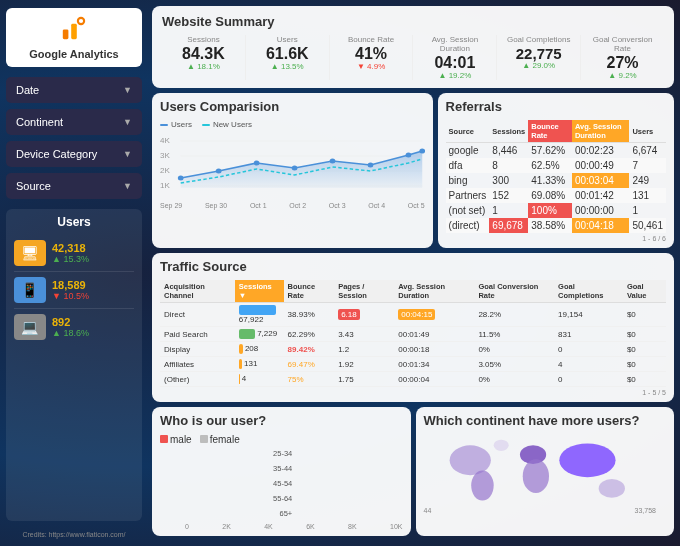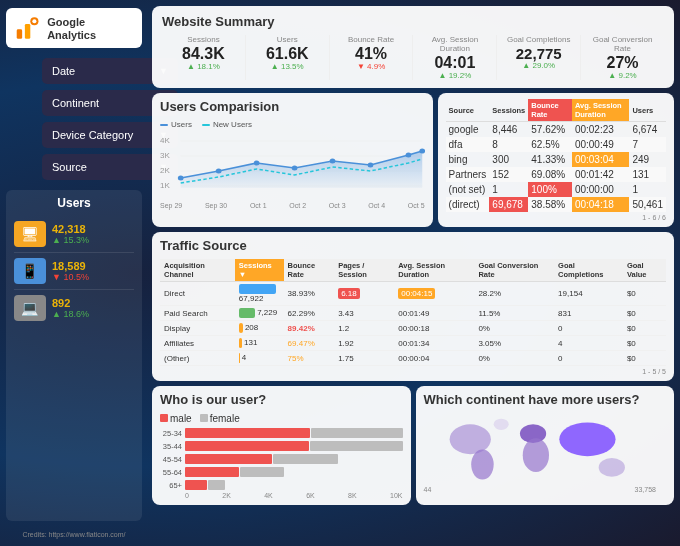--- a/index.html
+++ b/index.html
@@ -25,23 +25,24 @@
       display: flex;
       flex-direction: column;
       padding: 8px 6px;
       gap: 6px;
     }
     .logo-box {
       background: #fff;
       border-radius: 6px;
       padding: 6px 8px;
       display: flex;
-      align-items: flex-end;
+      align-items: center;
       gap: 6px;
       margin-bottom: 4px;
+      flex-direction: column;
     }
     .logo-icon {
       width: 28px;
       height: 28px;
     }
     .logo-text {
       font-size: 11px;
       font-weight: bold;
       color: #333;
       line-height: 1.2;
@@ -52,21 +53,20 @@
       border-radius: 5px;
       color: #fff;
       padding: 7px 10px;
       text-align: left;
       font-size: 11px;
       display: flex;
       justify-content: space-between;
       align-items: center;
       cursor: pointer;
       width: 100%;
-      margin-left: 36px;
     }
     .chevron { font-size: 9px; color: #aaa; }
     
     .users-panel {
       background: rgba(255,255,255,0.08);
       border-radius: 6px;
       padding: 6px 8px;
       margin-top: 4px;
       flex: 1;
     }
@@ -298,20 +298,21 @@
     .gender-dot.female { background: #bdbdbd; }
     .age-bars {
       display: flex;
       flex-direction: column;
       gap: 3px;
     }
     .age-row {
       display: flex;
       align-items: center;
       gap: 3px;
+      flex-direction: column;
     }
     .age-label {
       width: 22px;
       font-size: 7.5px;
       color: #555;
       text-align: right;
       flex-shrink: 0;
     }
     .bar-container {
       flex: 1;
@@ -505,20 +506,21 @@
           <span>Sep 30</span>
           <span>Oct 1</span>
           <span>Oct 2</span>
           <span>Oct 3</span>
           <span>Oct 4</span>
           <span>Oct 5</span>
         </div>
       </div>
 
       <div class="card referrals-card">
+        <div class="section-title">Referrals</div>
         <table class="ref-table">
           <thead>
             <tr>
               <th>Source</th>
               <th>Sessions</th>
               <th class="highlight2">Bounce Rate</th>
               <th class="highlight">Avg. Session Duration</th>
               <th>Users</th>
             </tr>
           </thead>

